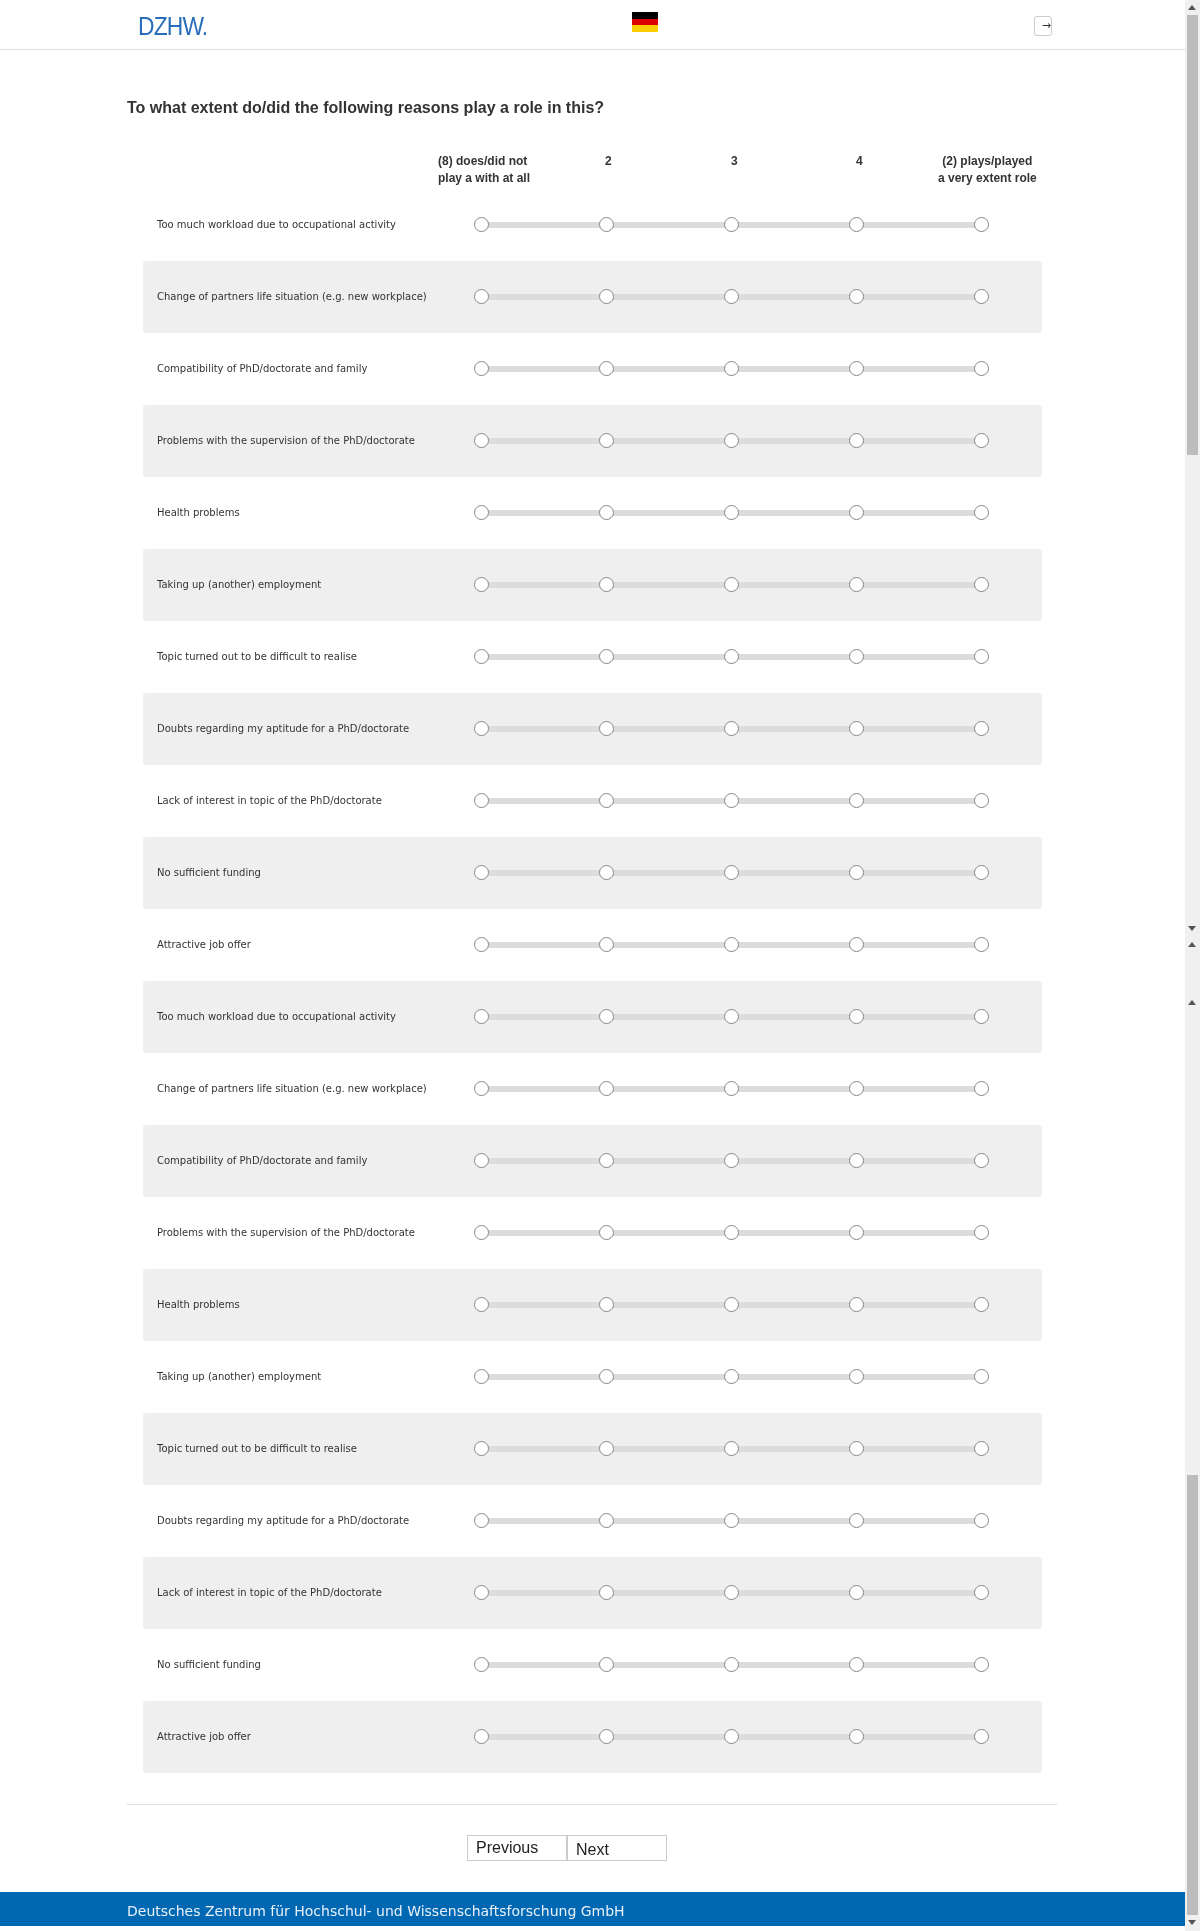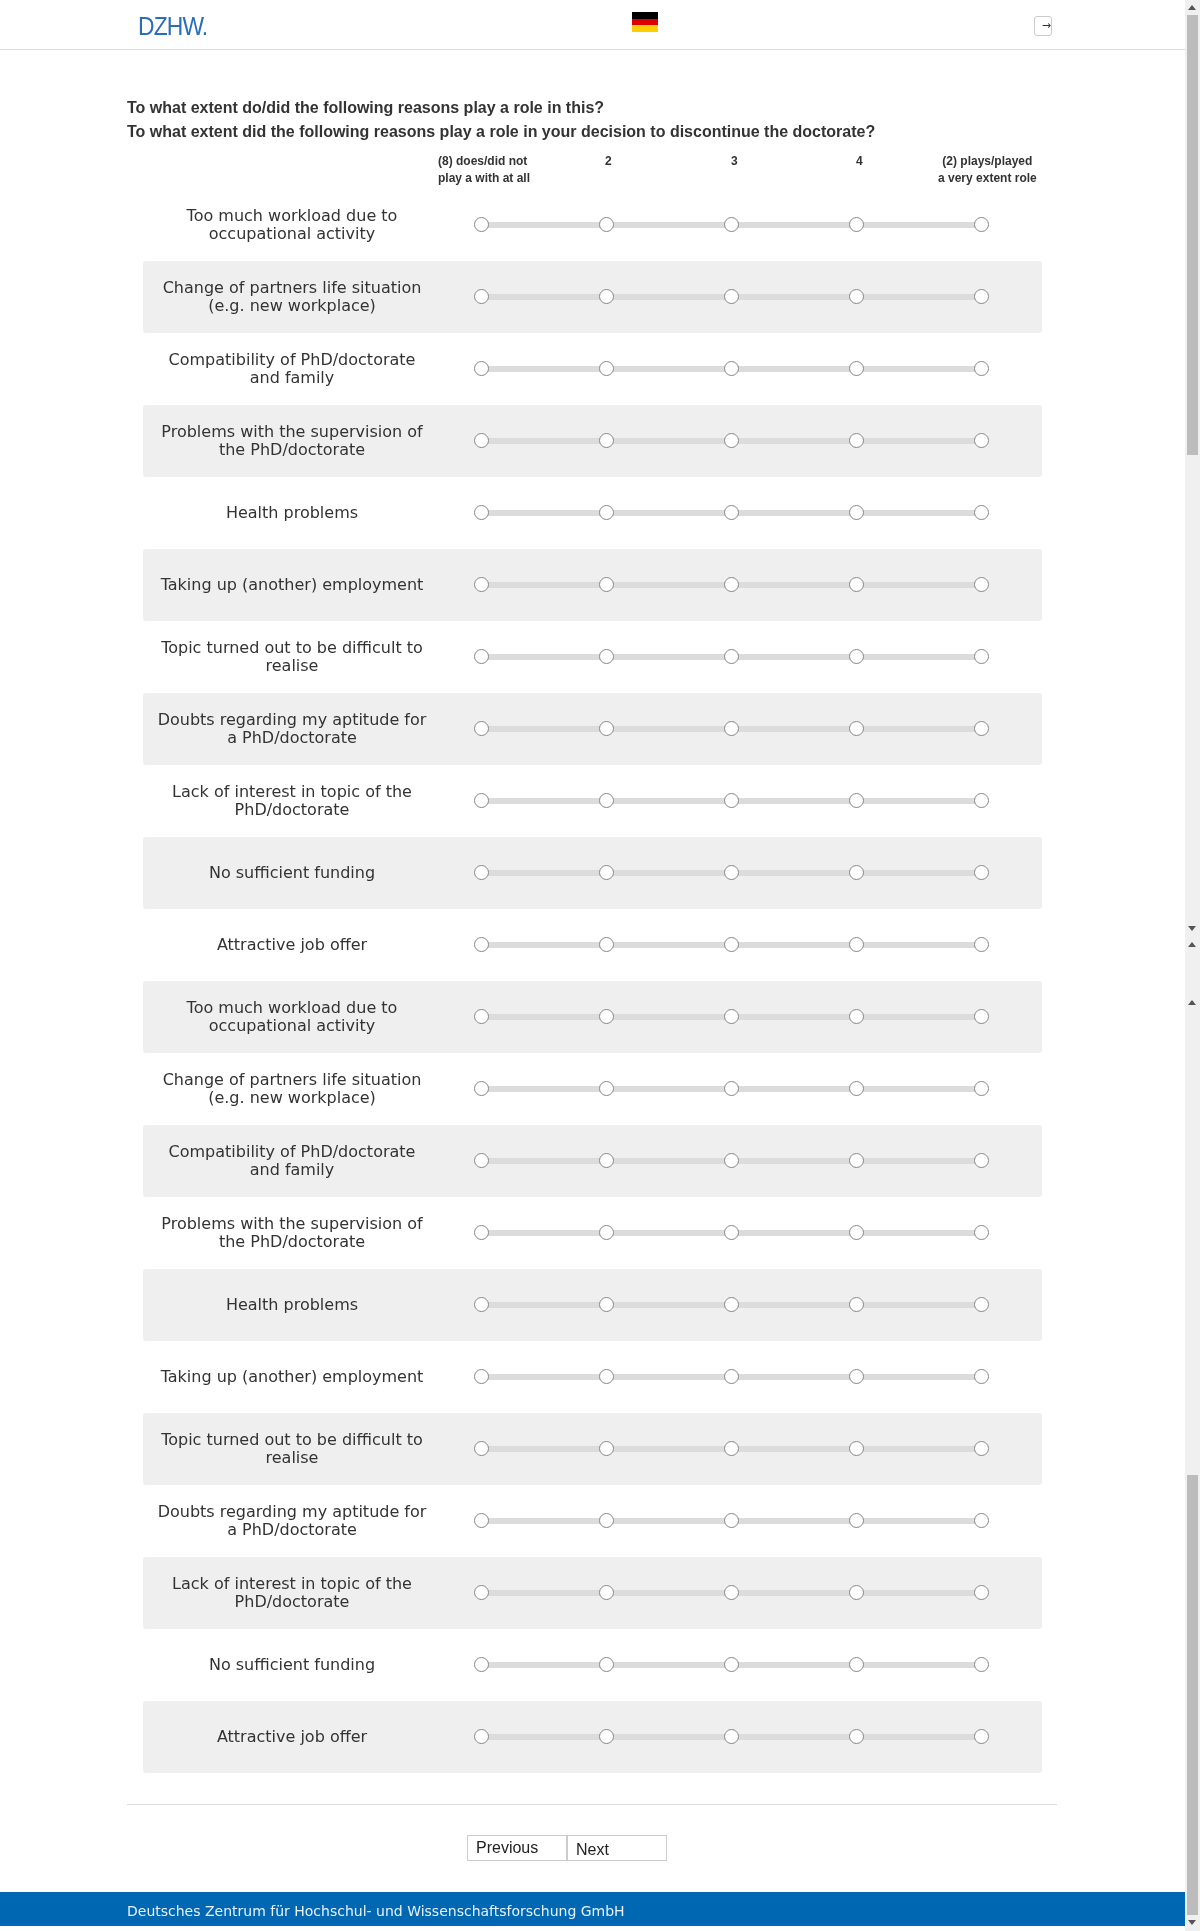--- a/index.html
+++ b/index.html
@@ -10,21 +10,21 @@
   .page { position:absolute; left:0; top:2px; width:1185px; height:1931px; }
   .header { position:absolute; left:0; top:0; width:1185px; height:47px; border-bottom:1px solid #ddd; background:#fff; }
   .logo { position:absolute; left:138px; top:9px; font-family:"Liberation Sans", sans-serif; font-size:26px; color:#2a6ebb; letter-spacing:-1px; transform:scaleX(0.88); transform-origin:left; }
   .flag { position:absolute; left:632px; top:10px; width:26px; height:20px; }
   .flag div { height:33.33%; }
   .logout { position:absolute; left:1034px; top:14px; width:18px; height:20px; border:1px solid #ccc; border-radius:3px; box-sizing:border-box; font-size:11px; line-height:18px; text-align:right; color:#333; }
   .q-title { position:absolute; left:127px; font-family:"Liberation Sans", sans-serif; font-size:16px; font-weight:bold; color:#333; }
   .scale-head { position:absolute; top:151px; font-family:"Liberation Sans", sans-serif; font-size:12px; font-weight:bold; color:#333; line-height:17px; }
   .row { position:absolute; left:143px; width:899px; height:72px; border-radius:3px; }
   .row.shaded { background:#efefef; }
-  .row-label { position:absolute; right:615px; top:50%; transform:translateY(-50%); width:270px; text-align:center; font-size:16px; color:#333; line-height:18px; }
+  .row-label { position:absolute; right:615px; top:50%; transform:translateY(-50%); width:270px; text-align:left; font-size:10px; color:#333; line-height:18px; }
   .track { position:absolute; left:339px; top:33px; width:501px; height:6px; background:#dcdcdc; }
   .radio { position:absolute; top:28px; width:15px; height:15px; border:1px solid #888; border-radius:50%; background:#fff; box-sizing:border-box; cursor:pointer; }
   .divider { position:absolute; left:127px; top:1802px; width:930px; height:1px; background:#ddd; }
   .pager { position:absolute; left:467px; top:1833px; height:40px; display:flex; }
   .pager button { font-family:"Liberation Sans", sans-serif; font-size:16px; color:#222; background:#fff; border:1px solid #ccc; height:26px; padding:0; text-align:left; padding-left:8px; box-sizing:border-box; }
   .footer { position:absolute; left:0; top:1890px; width:1185px; height:34px; background:#0068b3; }
   .footer span { position:absolute; left:127px; top:11px; font-size:14px; color:#e8f0f8; }
   .scrollbar { position:absolute; left:1185px; top:0; width:15px; height:1931px; background:#f0f0f0; }
   .thumb { position:absolute; left:2px; width:11px; background:#bcbcbc; }
   .arrow { position:absolute; left:3px; width:0; height:0; border-left:4px solid transparent; border-right:4px solid transparent; }
@@ -42,21 +42,20 @@
       <div style="background:#000"></div>
       <div style="background:#dd0000"></div>
       <div style="background:#ffce00"></div>
     </div>
     <div class="logout">
       <span>→</span>
     </div>
   </div>
 
   <div class="q-title" style="top:97px;">To what extent do/did the following reasons play a role in this?</div>
-  <div class="q-title" style="top:121px;">To what extent did the following reasons play a role in your decision to discontinue the doctorate?</div>
 
   <div class="scale-head" style="left:438px;">
     <div>(8) does/did not</div>
     <div>play a with at all</div>
   </div>
   <div class="scale-head" style="left:605px;">2</div>
   <div class="scale-head" style="left:731px;">3</div>
   <div class="scale-head" style="left:856px;">4</div>
   <div class="scale-head" style="left:938px; text-align:center;">
     <div>(2) plays/played</div>

